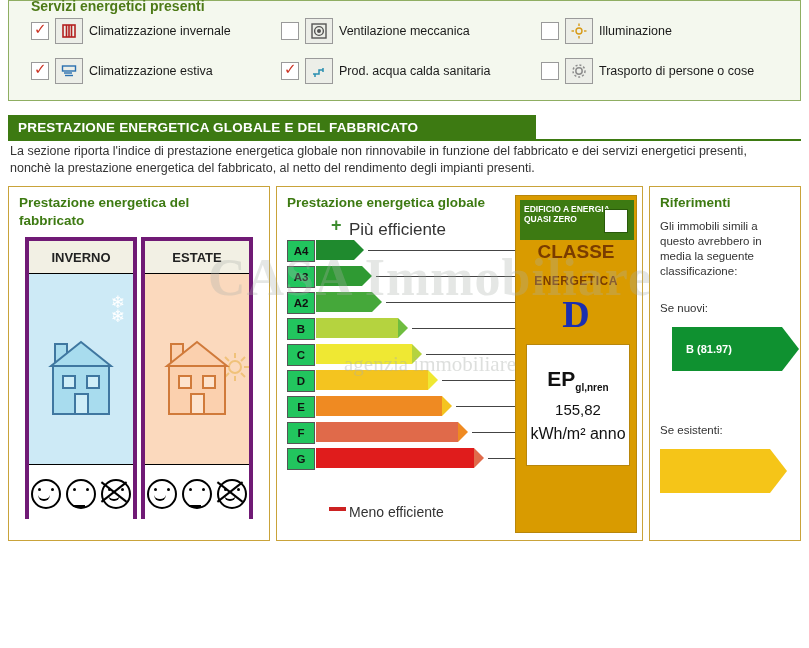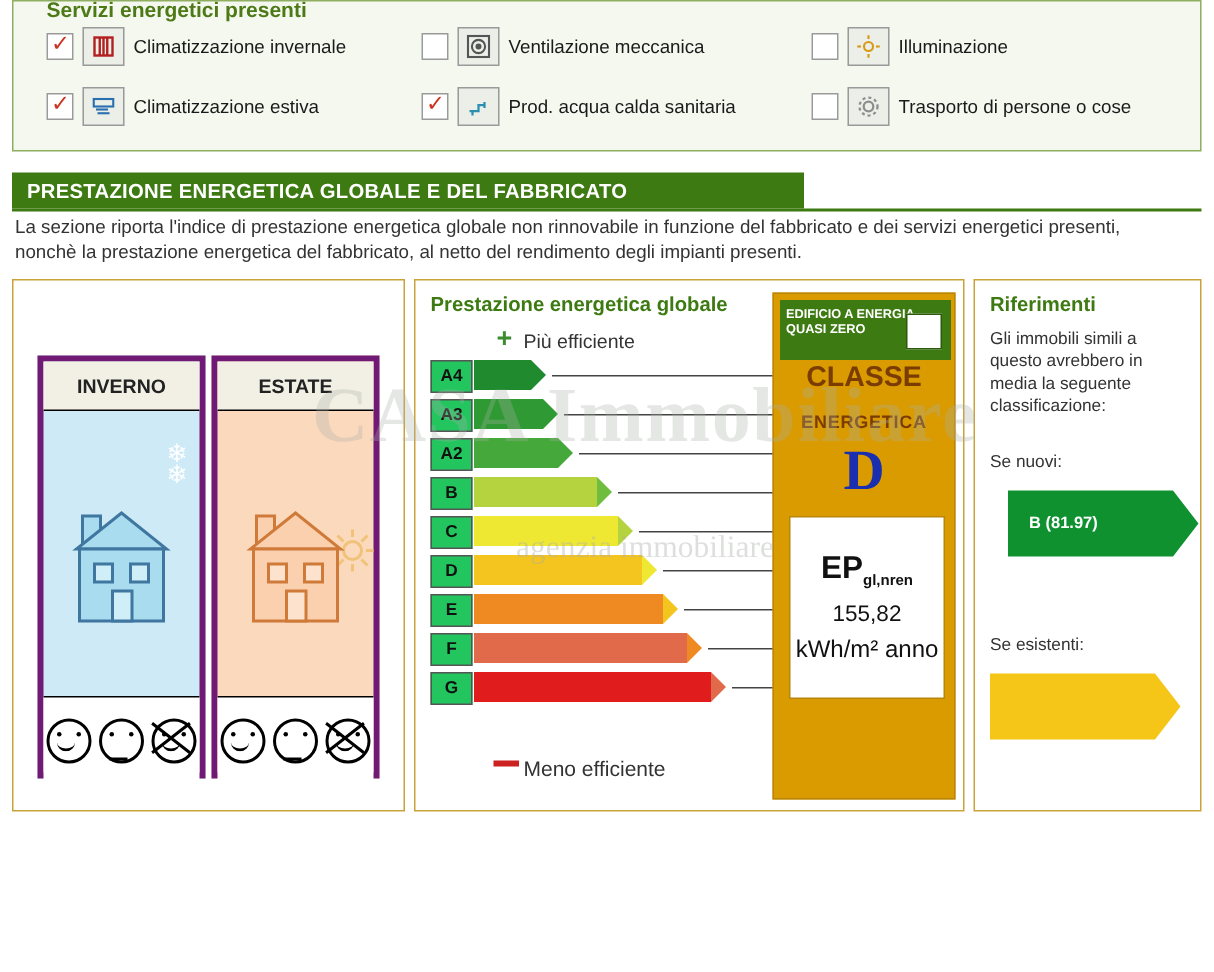--- a/index.html
+++ b/index.html
@@ -88,21 +88,21 @@
   .face::before,.face::after{
     content:"";position:absolute;top:7px;width:3px;height:3px;background:#000;border-radius:50%;
   }
   .face::before{left:5px;} .face::after{right:5px;}
   .smile{position:absolute;left:5px;top:12px;width:12px;height:6px;border-bottom:2px solid #000;border-radius:0 0 10px 10px;}
   .crossed{position:relative;}
   .crossed .x1,.crossed .x2{position:absolute;left:-3px;top:12px;width:32px;height:2px;background:#000;}
   .crossed .x1{transform:rotate(38deg);} .crossed .x2{transform:rotate(-38deg);}
 
   
-  .plus-lbl{position:absolute;left:72px;top:33px;font-size:13px;color:#333;}
+  .plus-lbl{position:absolute;left:72px;top:33px;font-size:17px;color:#333;}
   .plus-sign{position:absolute;left:54px;top:31px;color:#3d8c2f;font-size:18px;font-weight:bold;line-height:14px;}
   .minus-lbl{position:absolute;left:72px;top:317px;font-size:14px;color:#333;}
   .minus-sign{position:absolute;left:52px;top:320px;width:17px;height:4px;background:#cc2222;}
   .classes{position:absolute;left:10px;top:52px;width:240px;}
   .crow{position:relative;height:24px;margin-bottom:2px;}
   .cbox{
     position:absolute;left:0;top:1px;width:26px;height:20px;border:1px solid #555;background:#22c55e;
     font-size:11.5px;font-weight:bold;display:flex;align-items:center;justify-content:center;color:#111;
   }
   .arrow{position:absolute;left:29px;top:1px;height:20px;}
@@ -245,20 +245,21 @@
     </div>
   </div>
   <div class="services-title">Servizi energetici presenti</div>
 </div>
 
 <div class="banner">PRESTAZIONE ENERGETICA GLOBALE E DEL FABBRICATO</div>
 <div class="banner-underline"></div>
 <div class="intro">La sezione riporta l'indice di prestazione energetica globale non rinnovabile in funzione del fabbricato e dei servizi energetici presenti, nonchè la prestazione energetica del fabbricato, al netto del rendimento degli impianti presenti.</div>
 
 <div class="panel p1">
+  <div class="ptitle" style="width:200px;">Prestazione energetica del fabbricato</div>
   <div class="seasons">
     <div class="season inv">
       <div class="season-head">INVERNO</div>
       <div class="house">
         <div class="flakes">❄<br>❄</div>
         <svg width="72" height="92" viewBox="0 0 72 92">
           <g stroke="#3f77a0" stroke-width="2" fill="#a8dcee">
             <rect x="10" y="12" width="12" height="26"></rect>
             <polygon points="36,10 66,34 6,34" fill="#a8dcee"></polygon>
             <rect x="8" y="34" width="56" height="48"></rect>

